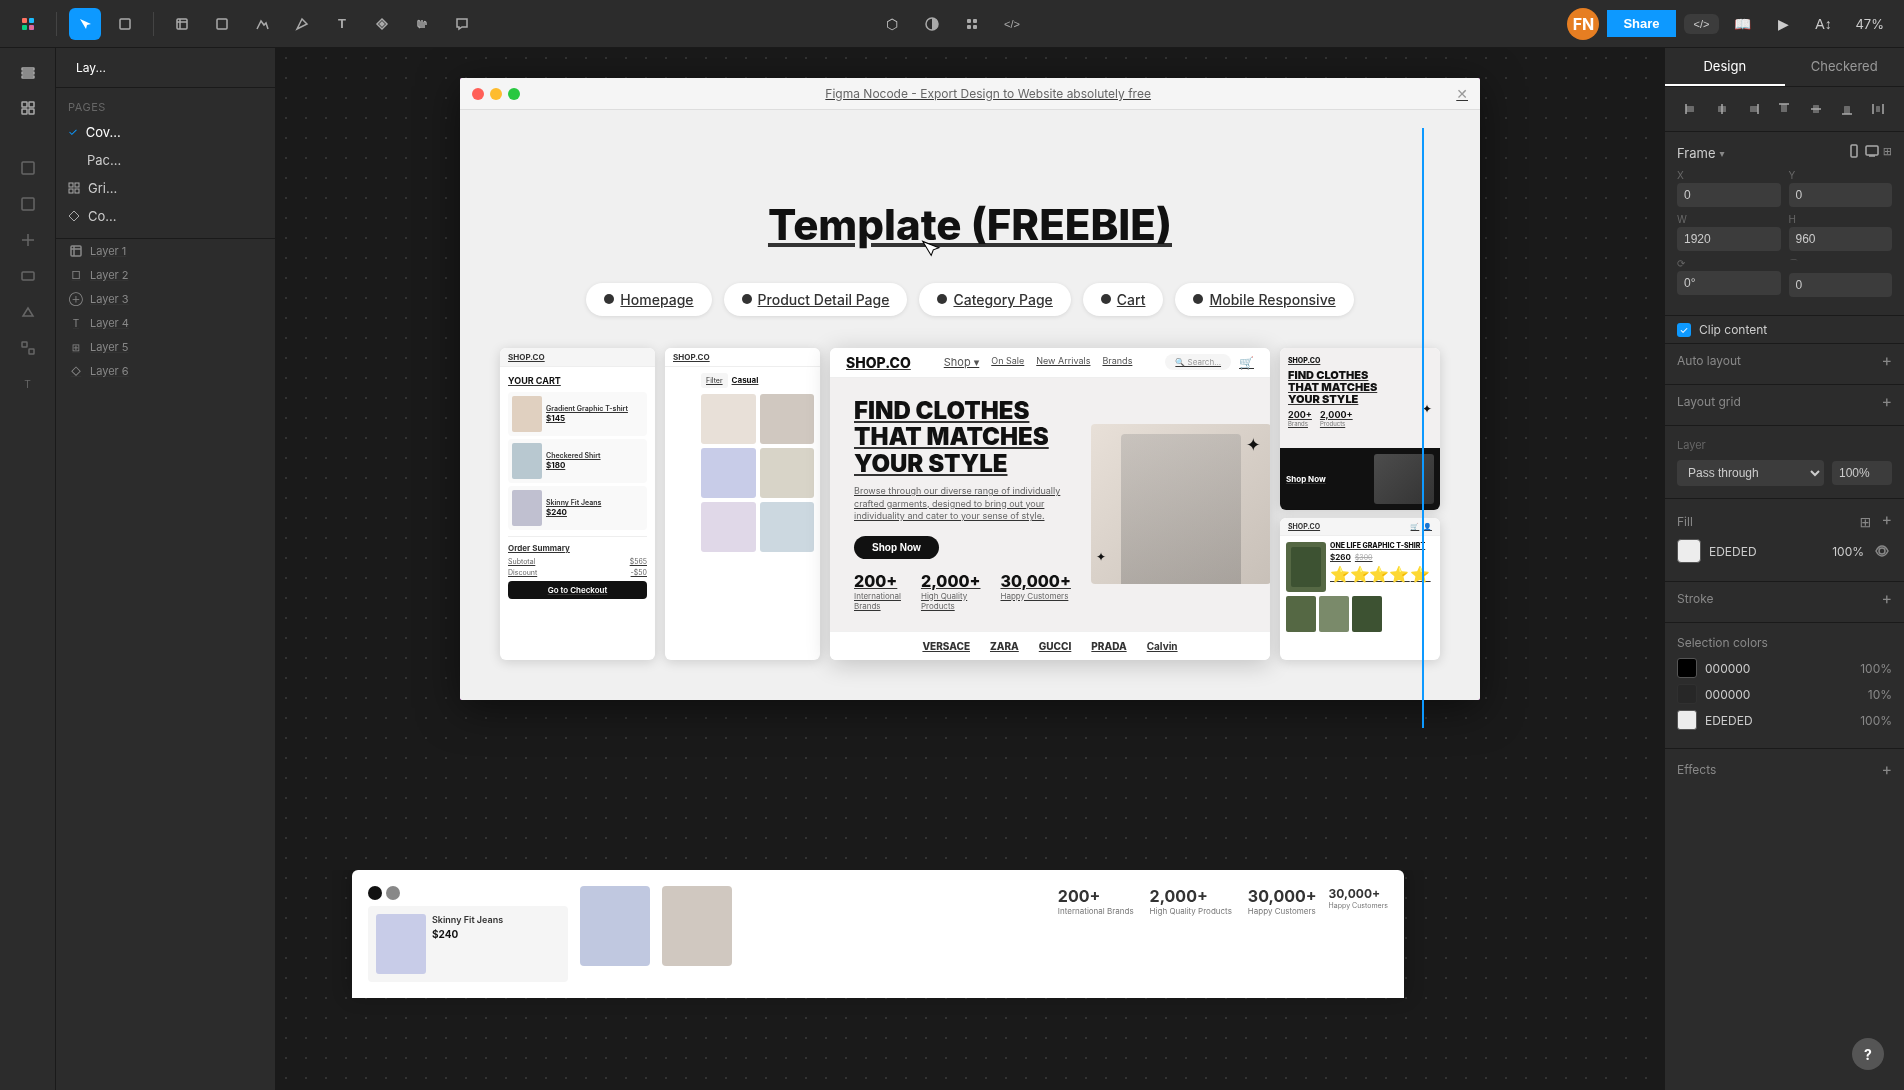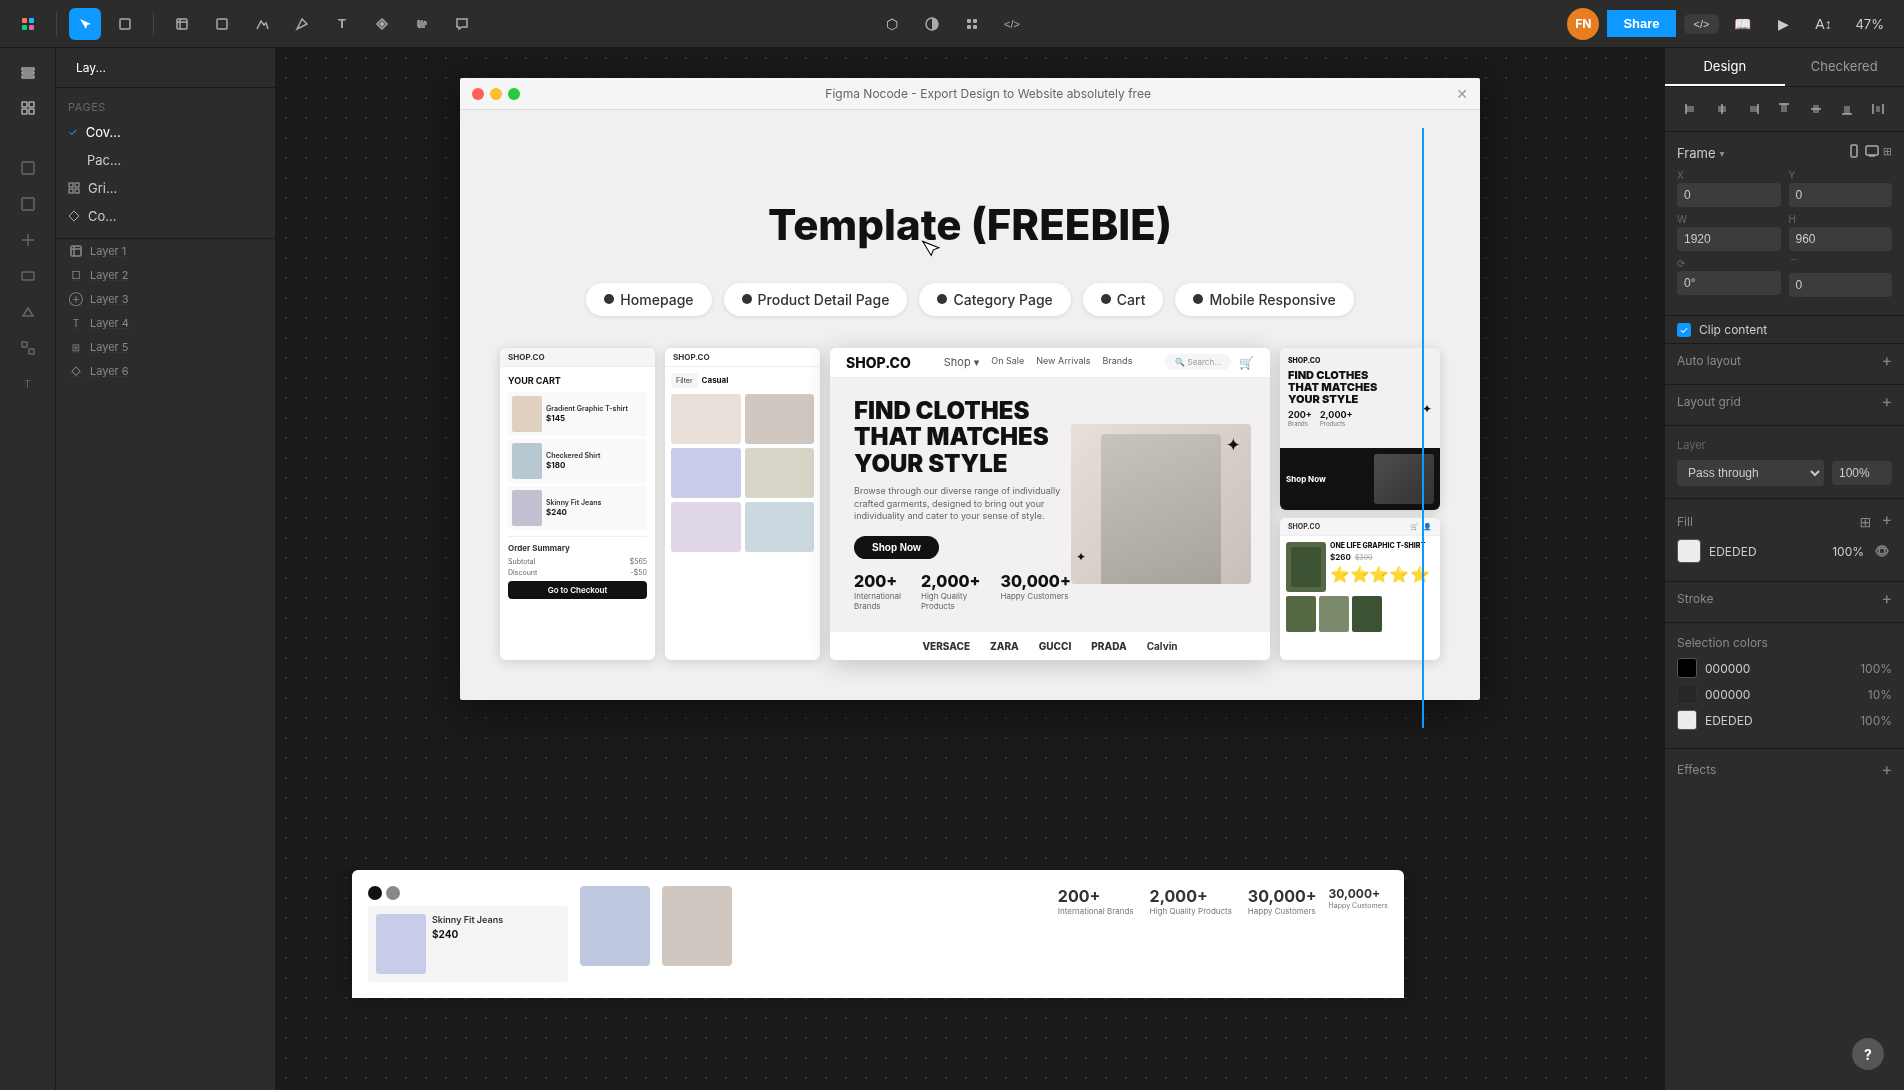--- a/index.html
+++ b/index.html
@@ -22,21 +22,21 @@
       border-radius: 6px; cursor: pointer; color: #ccc; font-size: 14px;
       border: none; background: transparent;
     }
     .tool-btn.active { background: #0d99ff; color: white; }
     .tool-separator { width: 1px; height: 24px; background: #444; margin: 0 4px; }
     .figma-logo { width: 32px; height: 32px; display: flex; align-items: center; justify-content: center; }
     .share-btn {
       background: #0d99ff; color: white; border: none; border-radius: 0;
       padding: 6px 16px; font-size: 13px; font-weight: 600; cursor: pointer;
     }
-    .avatar { width: 32px; height: 32px; border-radius: 50%; background: #e67e22; display: flex; align-items: center; justify-content: center; font-size: 12px; color: white; font-weight: bold; }
+    .avatar { width: 32px; height: 32px; border-radius: 50%; background: #e67e22; display: flex; align-items: center; justify-content: center; font-size: 16px; color: white; font-weight: bold; }
     .zoom-badge { color: #ccc; font-size: 13px; padding: 4px 8px; border-radius: 4px; cursor: pointer; }
     .code-btn { background: #3c3c3c; border: none; border-radius: 6px; padding: 4px 10px; color: #ccc; font-size: 13px; cursor: pointer; display: flex; align-items: center; gap: 4px; }
 
     
     .main-layout { display: flex; height: calc(1090px - 48px); }
 
     
     .left-sidebar {
       width: 56px;
       background: #2c2c2c;
@@ -134,20 +134,21 @@
     .clip-label { font-size: 12px; color: #ccc; }
 
     
     .frame-window {
       position: relative;
       z-index: 10;
       background: #a21caf;
       border-radius: 2px;
       box-shadow: 0 8px 40px rgba(0,0,0,0.5);
       overflow: hidden;
+      text-decoration: underline;
     }
     .frame-titlebar {
       display: flex; align-items: center; background: #f5f5f5; border-bottom: 1px solid #ddd;
       padding: 0 12px; height: 32px; gap: 8px;
     }
     .window-controls { display: flex; gap: 6px; }
     .wc { width: 12px; height: 12px; border-radius: 50%; }
     .wc-red { background: #ff5f57; }
     .wc-yellow { background: #febc2e; }
     .wc-green { background: #28c840; }
@@ -495,21 +496,21 @@
                     <span>Discount</span>
                     <span>-$50</span>
                   </div>
                 <div style="background:#111;color:white;text-align:center;padding:4px;border-radius:4px;font-size:8px;font-weight:600;margin-top:4px;">Go to Checkout</div>
               </div>
             </div>
           </div>
 
           <div style="width:155px; background:white; border-radius:6px; overflow:hidden; box-shadow:0 2px 12px rgba(0,0,0,0.15); flex-shrink:0;">
             <div style="background:white; padding:4px 8px; font-size:8px; color:#333; font-weight:700; border-bottom:1px solid #eee;">SHOP.CO</div>
-            <div style="padding:6px; background:white;">
+            <div style="padding:6px; background:white;margin-left:30px;">
               <div style="display:flex;gap:4px;margin-bottom:6px;align-items:center;">
                 <div style="background:#f5f5f5;border-radius:3px;padding:3px 5px;font-size:7px;color:#333;">Filter</div>
                 <div style="font-size:8px;font-weight:700;color:#111;">Casual</div>
               </div>
               <div style="display:grid;grid-template-columns:1fr 1fr;gap:4px;">
                 <div style="background:#e8e0d8;border-radius:3px;height:50px;"></div>
                 <div style="background:#d0c8c0;border-radius:3px;height:50px;"></div>
                 <div style="background:#c8cce8;border-radius:3px;height:50px;"></div>
                 <div style="background:#d8d4c8;border-radius:3px;height:50px;"></div>
                 <div style="background:#e0d8e8;border-radius:3px;height:50px;"></div>
@@ -527,21 +528,21 @@
                 <span style="font-size:9px;color:#555;">On Sale</span>
                 <span style="font-size:9px;color:#555;">New Arrivals</span>
                 <span style="font-size:9px;color:#555;">Brands</span>
               </div>
               <div style="display:flex;gap:8px;align-items:center;">
                 <div style="background:#f5f5f5;border-radius:20px;padding:3px 10px;font-size:8px;color:#999;">🔍 Search...</div>
                 <span style="font-size:12px;">🛒</span>
               </div>
             </div>
 
-            <div style="background:#f2f0f0;padding:20px 24px;display:flex;align-items:center;min-height:160px;">
+            <div style="background:#f2f0f0;padding:20px 24px;display:flex;align-items:center;gap:20px;min-height:160px;">
               <div style="flex:1;">
                 <h2 style="font-size:24px;font-weight:900;color:#111;line-height:1.1;margin-bottom:8px;">FIND CLOTHES THAT MATCHES YOUR STYLE</h2>
                 <p style="font-size:9px;color:#666;line-height:1.4;margin-bottom:12px;">Browse through our diverse range of individually crafted garments,
 designed to bring out your individuality and cater to your sense of style.</p>
                 <button style="background:#111;color:white;font-size:10px;padding:6px 18px;border-radius:20px;border:none;cursor:pointer;font-weight:600;">Shop Now</button>
                 <div style="display:flex;gap:20px;margin-top:12px;">
                   <div>
                     <div style="font-size:16px;font-weight:800;color:#111;">200+</div>
                     <div style="font-size:8px;color:#666;">International Brands</div>
                   </div>

